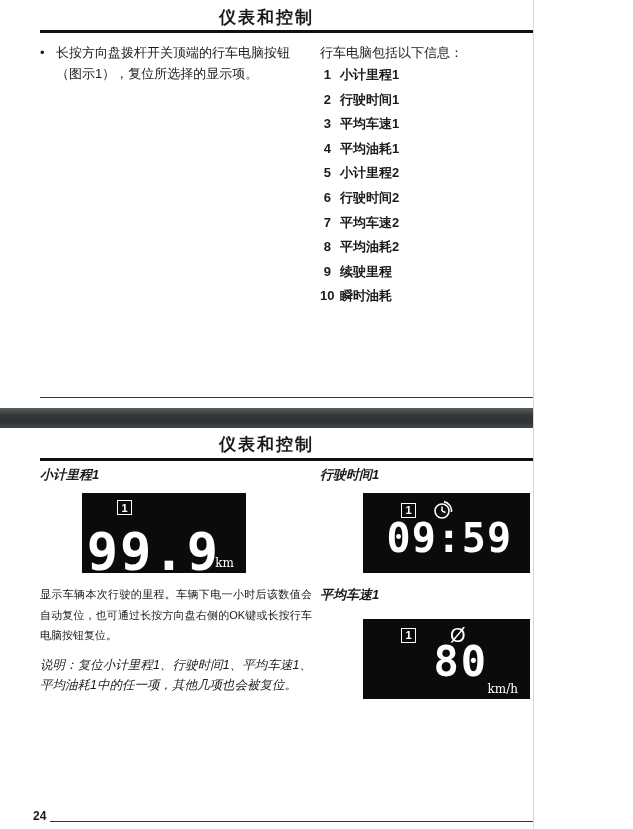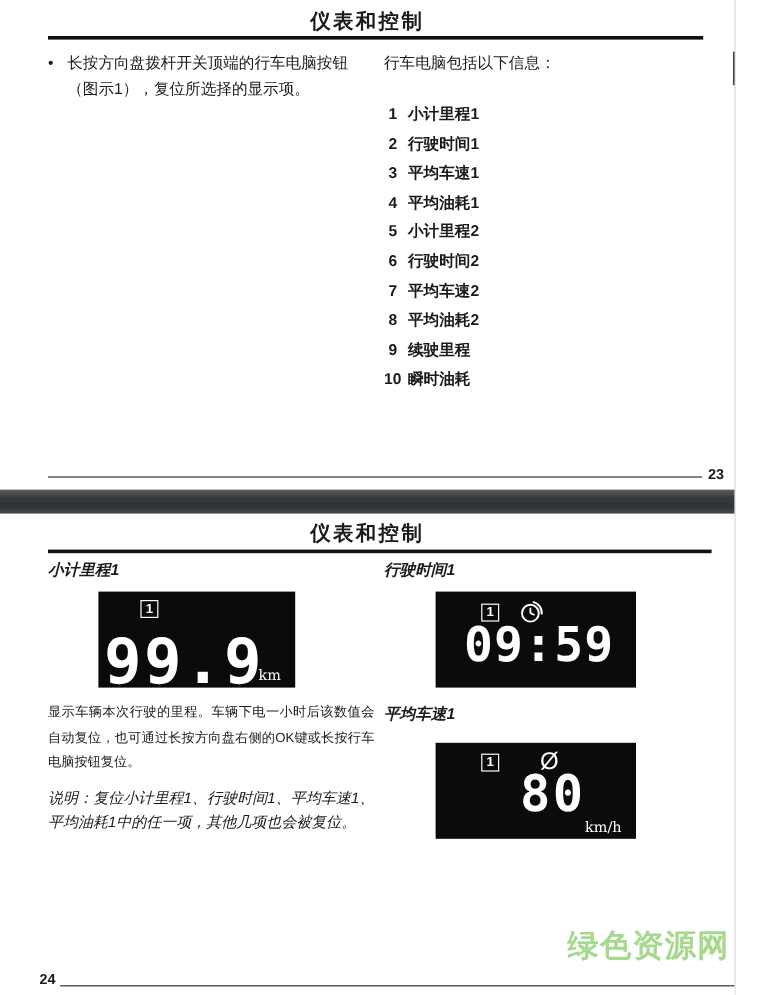--- a/index.html
+++ b/index.html
@@ -4,21 +4,21 @@
 <style>
   * { margin: 0; padding: 0; box-sizing: border-box; }
   html, body { background: #ffffff; }
   body {
     font-family: "Liberation Sans", "DejaVu Sans", sans-serif;
     color: #1a1a1a;
     width: 633px;
   }
   .canvas {
     position: relative;
-    width: 613px;
+    width: 534px;
     height: 829px;
     background: #ffffff;
     overflow: hidden;
     border-right: 1px solid #d9d9d9;
   }
 
   
   .page-title {
     position: absolute;
     left: 0; right: 0;
@@ -43,21 +43,21 @@
     font-weight: bold;
     text-align: center;
   }
 
   
   .p1-columns { position: absolute; top: 42px; left: 40px; width: 556px; display: flex; }
   .p1-left  { width: 272px; }
   .p1-right { width: 276px; margin-left: 8px; }
   .bullet-row { display: flex; font-size: 13px; line-height: 21px; }
   .bullet-marker { width: 16px; flex: 0 0 16px; }
-  .list-header { font-size: 13px; line-height: 21px; margin-bottom: 20px; }
+  .list-header { font-size: 13px; line-height: 21px; margin-bottom: 0; }
   .tc-list { list-style: none; }
   .tc-row { display: flex; font-size: 13px; font-weight: bold; line-height: 24.6px; }
   .tc-num { width: 20px; flex: 0 0 20px; text-align: right; padding-right: 9px; font-weight: bold; }
   .section-tab {
     position: absolute;
     left: 611px; top: 43px;
     width: 21px; height: 28px;
     background: #0a0a0a;
     color: #fff;
     font-size: 15px; font-weight: bold;
@@ -264,20 +264,19 @@
             <span class="indicator-box">1</span>
             <span class="avg-symbol">Ø</span>
           </div>
           <div class="seg-value seg-two">80</div>
           <div class="lcd-unit">km/h</div>
         </div>
       </div>
     </div>
 
     <div class="watermark">
-      <div class="wm-title">绿色资源网</div>
     </div>
 
     <div class="pagenum" style="top:809px; left:33px;">24</div>
     <div class="thin-rule" style="top:821px; left:50px; width:570px;"></div>
   </div>
 
 </div>
 
 </body></html>

